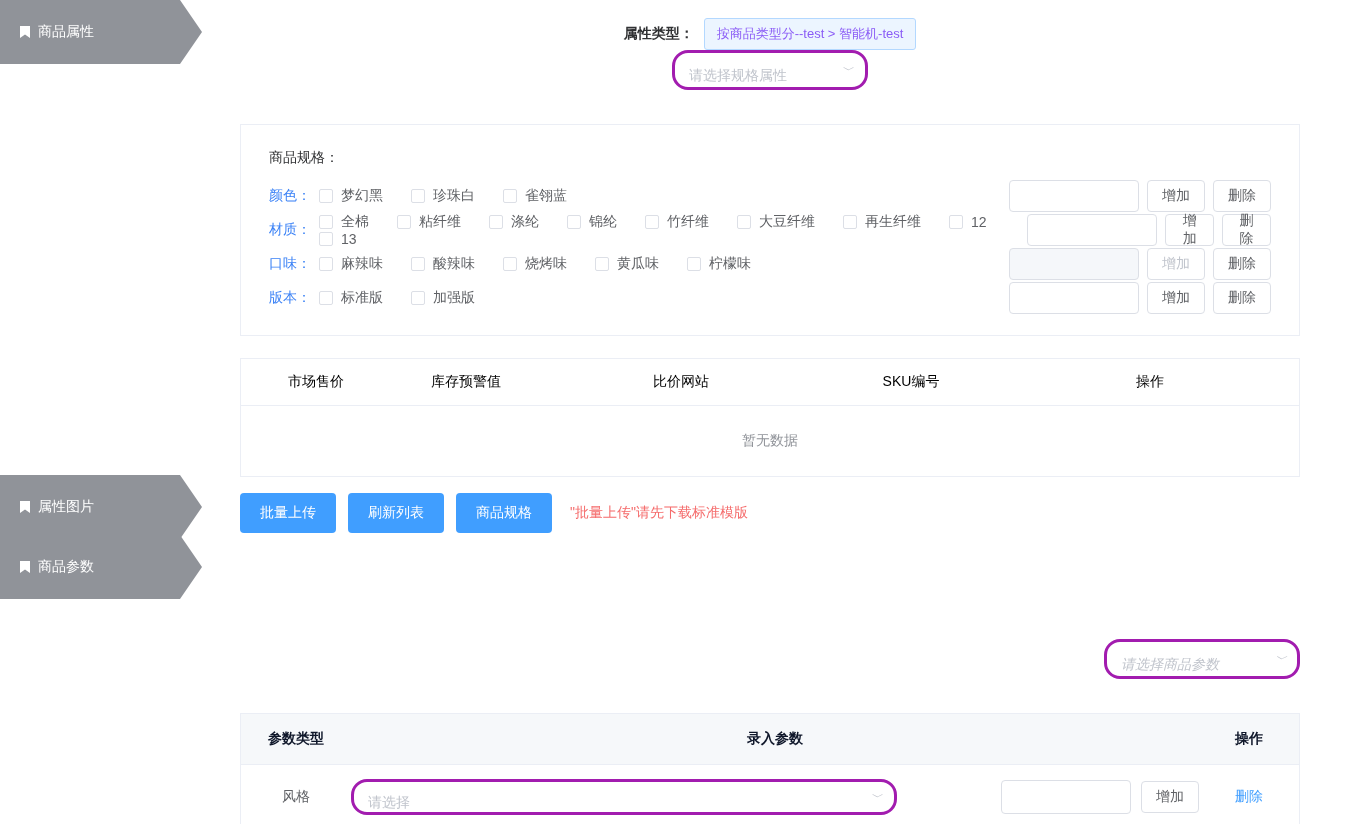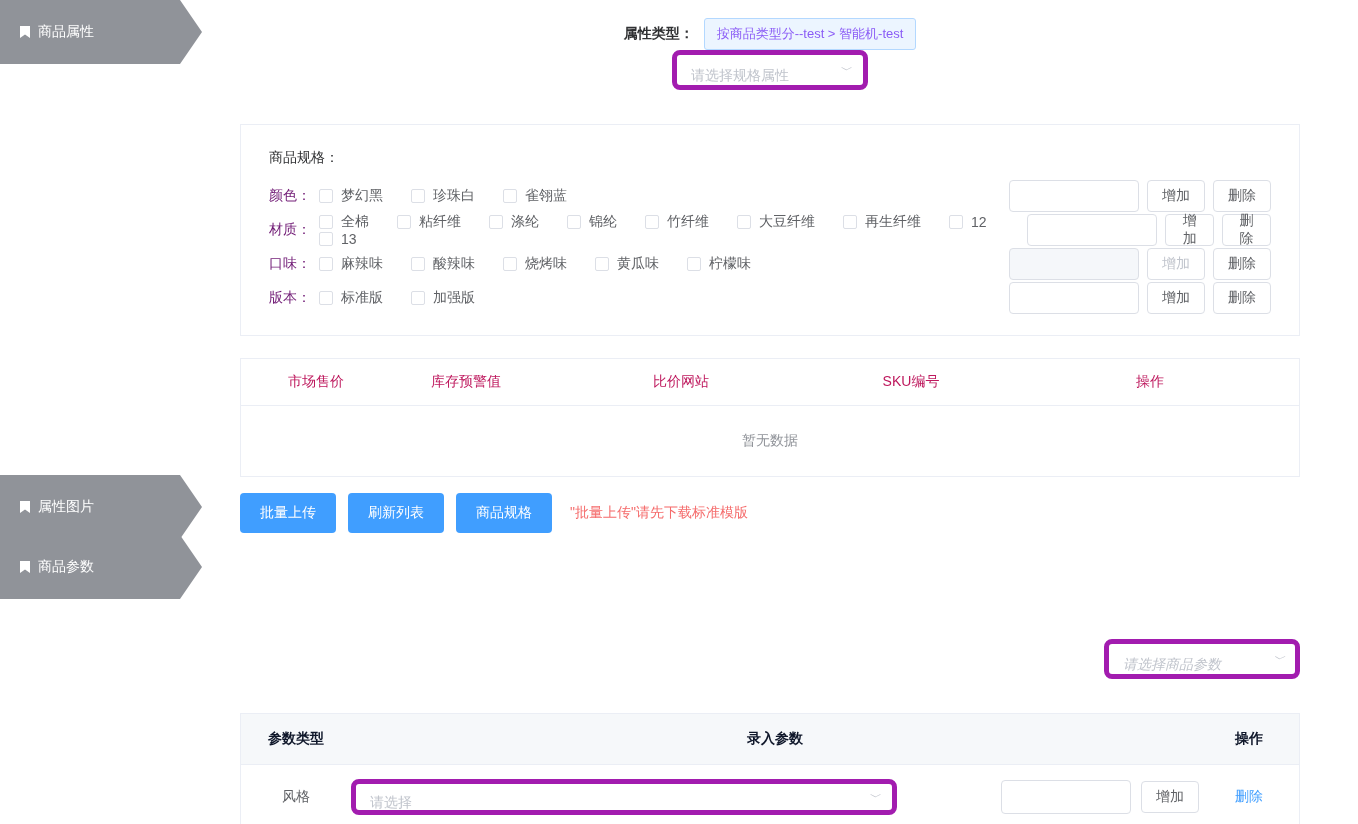--- a/index.html
+++ b/index.html
@@ -40,42 +40,42 @@
     background: #ecf5ff;
     color: #8b5cf6;
     border-radius: 3px;
     padding: 6px 12px;
     font-size: 13px;
   }
   .el-select {
     position: relative;
     width: 196px;
     height: 40px;
-    border: 5px solid #a21caf;
-    border-radius: 8px;
+    border: 3px solid #a21caf;
+    border-radius: 16px;
     display: flex; align-items: center;
     padding: 12px 30px 0 14px;
     color: #c0c4cc;
     background: #fff;
     cursor: pointer;
   }
   .el-select .arrow {
     position: absolute; right: 10px; top: 50%; transform: translateY(-50%);
     color: #c0c4cc; font-size: 12px;
   }
 
   
   .spec-box {
     border: 1px solid #ebeef5;
     margin-top: 34px;
     padding: 24px 28px 20px;
   }
   .spec-title { font-size: 14px; color: #303133; margin-bottom: 12px; }
   .spec-row { display: flex; align-items: center; min-height: 34px; }
-  .spec-row-label { width: 50px; color: #701a75; flex-shrink:0; }
+  .spec-row-label { width: 50px; color: #3b82f6; flex-shrink:0; }
   .spec-options { display: flex; flex-wrap: wrap; gap: 0; flex: 1 1 auto; align-items:center;}
   .chk-item { display: inline-flex; align-items: center; margin-right: 28px; color:#606266; }
   .chk-box {
     width: 14px; height: 14px; border: 1px solid #dcdfe6; border-radius: 2px;
     margin-right: 8px; display: inline-block; background:#fff;
   }
   .spec-actions { display: flex; align-items: center; gap: 8px; margin-left: auto; }
   .spec-input {
     width: 130px; height: 32px; border: 1px solid #dcdfe6; border-radius: 4px;
     padding: 0 10px; font-size: 13px; color:#606266; background:#fff;
@@ -84,21 +84,21 @@
   .btn-small {
     height: 32px; padding: 0 14px; border: 1px solid #dcdfe6; border-radius: 4px;
     background: #fff; color: #606266; font-size: 14px; cursor: pointer;
     display:inline-flex; align-items:center; justify-content:center;
   }
   .btn-small.disabled { color: #c0c4cc; cursor: not-allowed; background:#fff; }
 
   
   .sku-table { margin-top: 22px; border:1px solid #ebeef5; }
   .sku-head { display:flex; background:#fff; border-bottom:1px solid #ebeef5;}
-  .sku-head > div { padding: 14px 0; text-align:center; color:#be185d; font-weight:500;}
+  .sku-head > div { padding: 14px 0; text-align:center; color:#000000; font-weight:500;}
   .col1{width:150px} .col2{width:150px} .col3{width:280px} .col4{width:180px} .col5{flex:1}
   .sku-empty { text-align:center; color:#909399; padding: 26px 0; }
 
   
   .action-row { display:flex; align-items:center; gap:12px; margin-top:16px; margin-bottom: 30px;}
   .btn-primary {
     background:#409eff; color:#fff; border:none; border-radius:4px;
     height:40px; padding:0 20px; font-size:14px; cursor:pointer;
   }
   .hint-red { color:#f56c6c; font-size:14px; margin-left:6px;}

